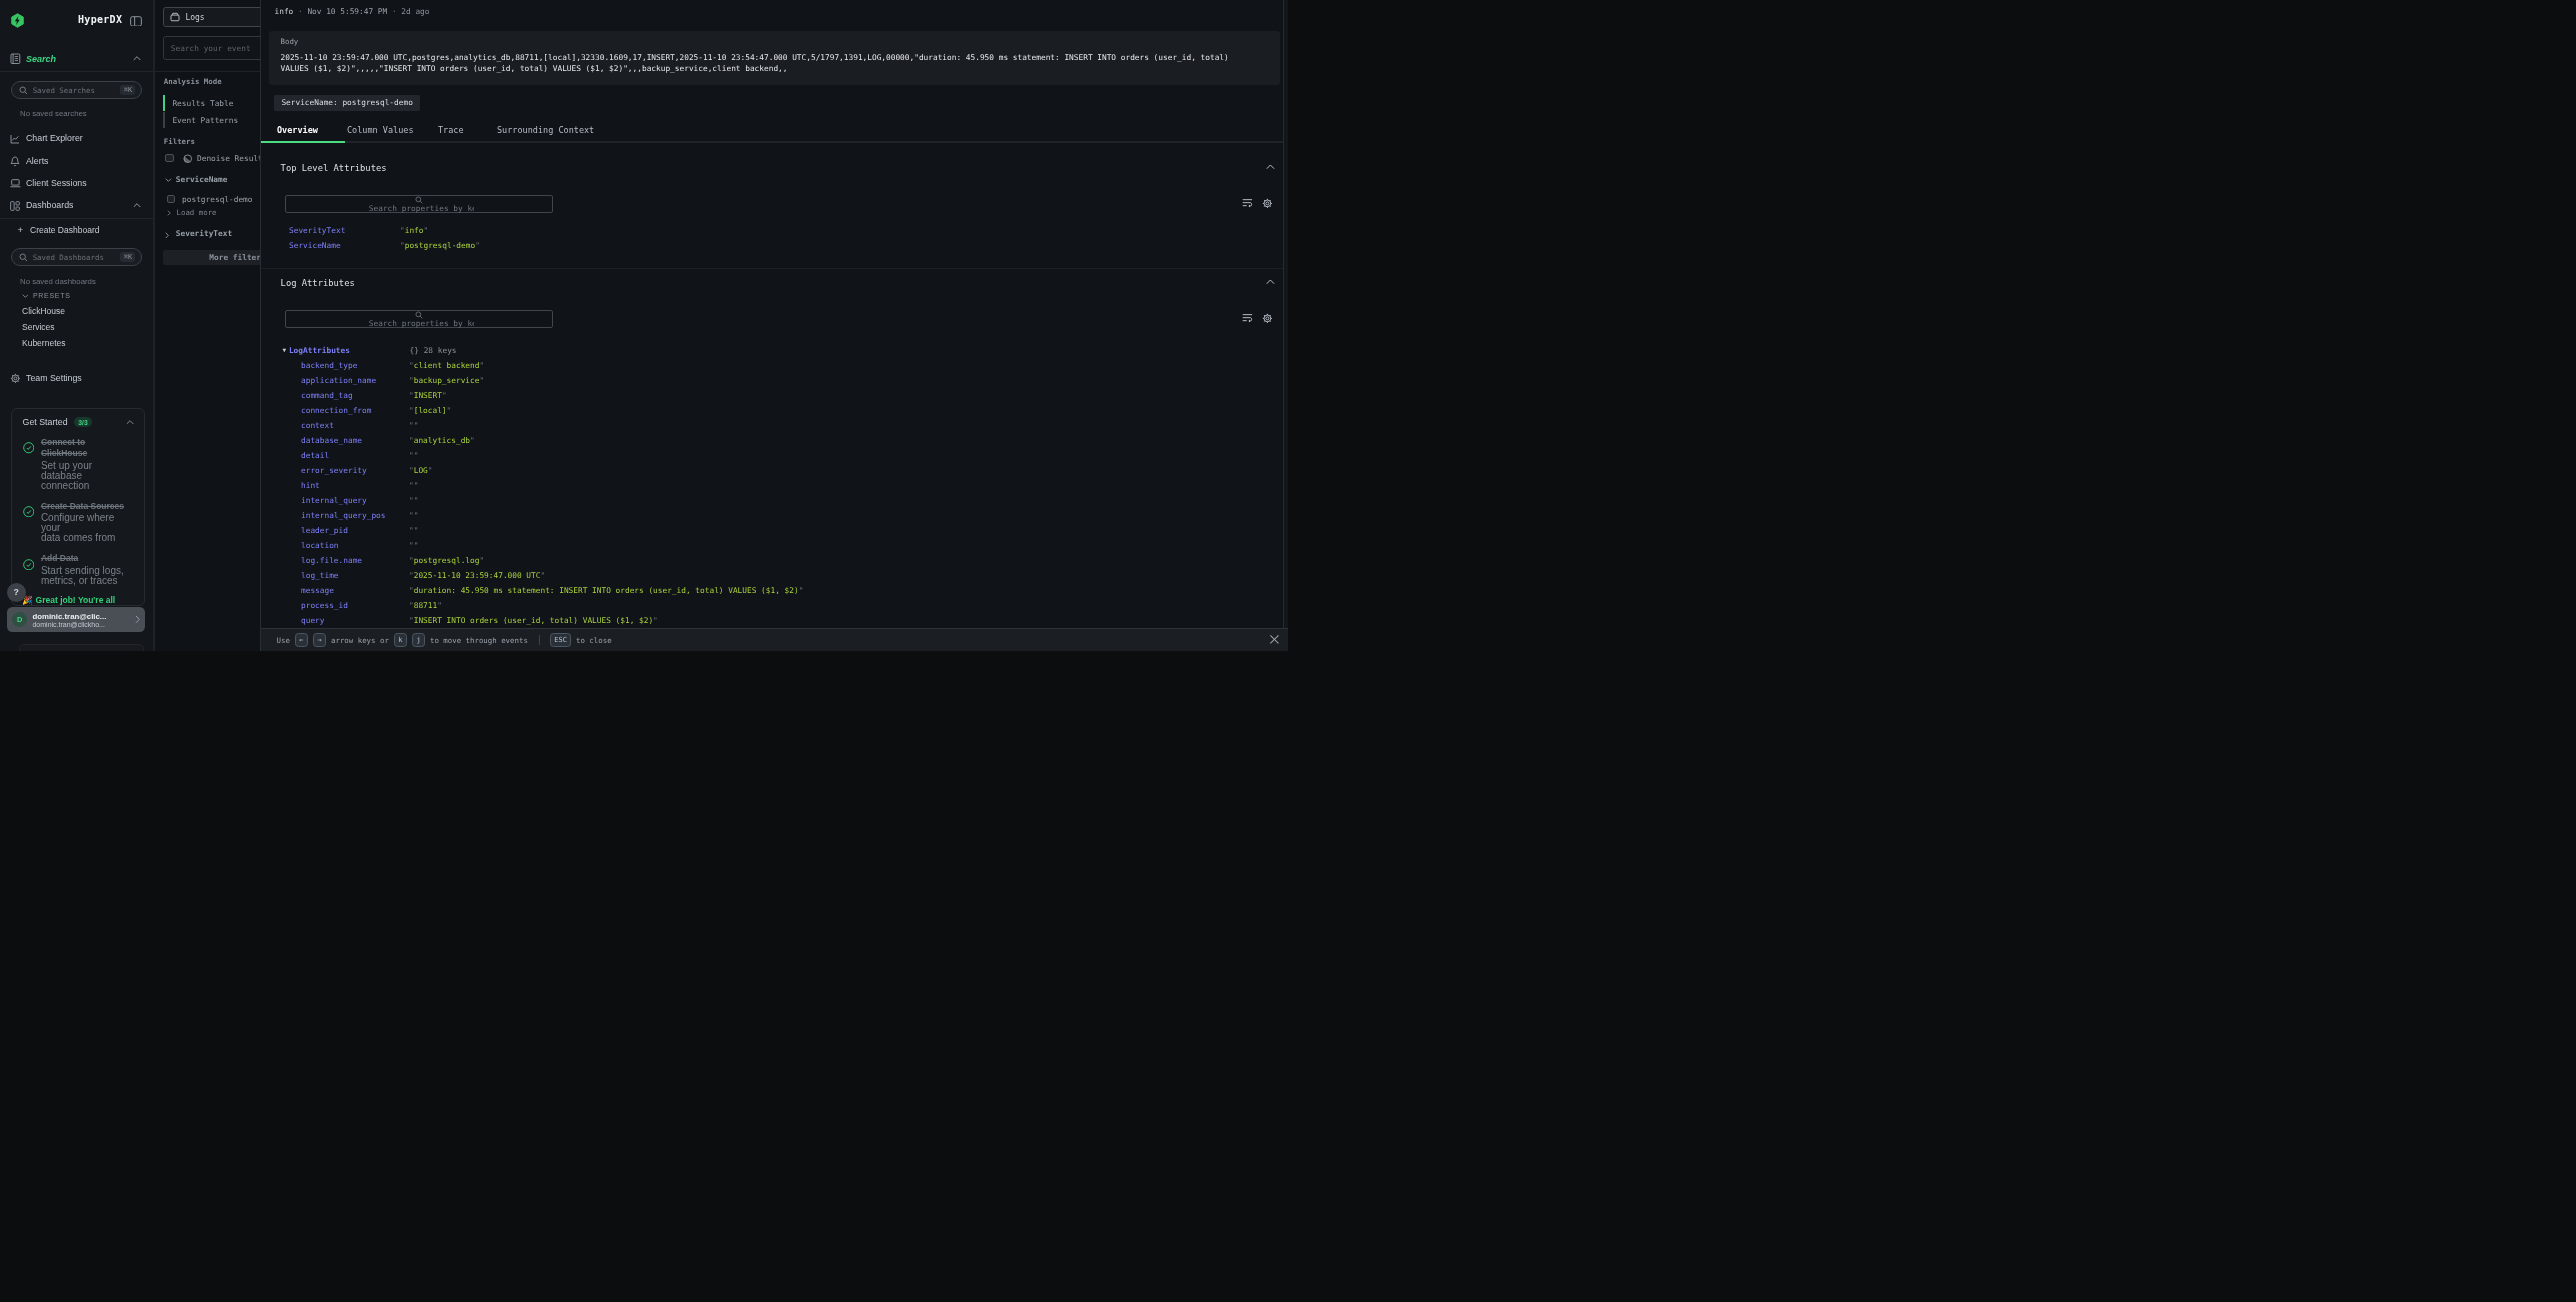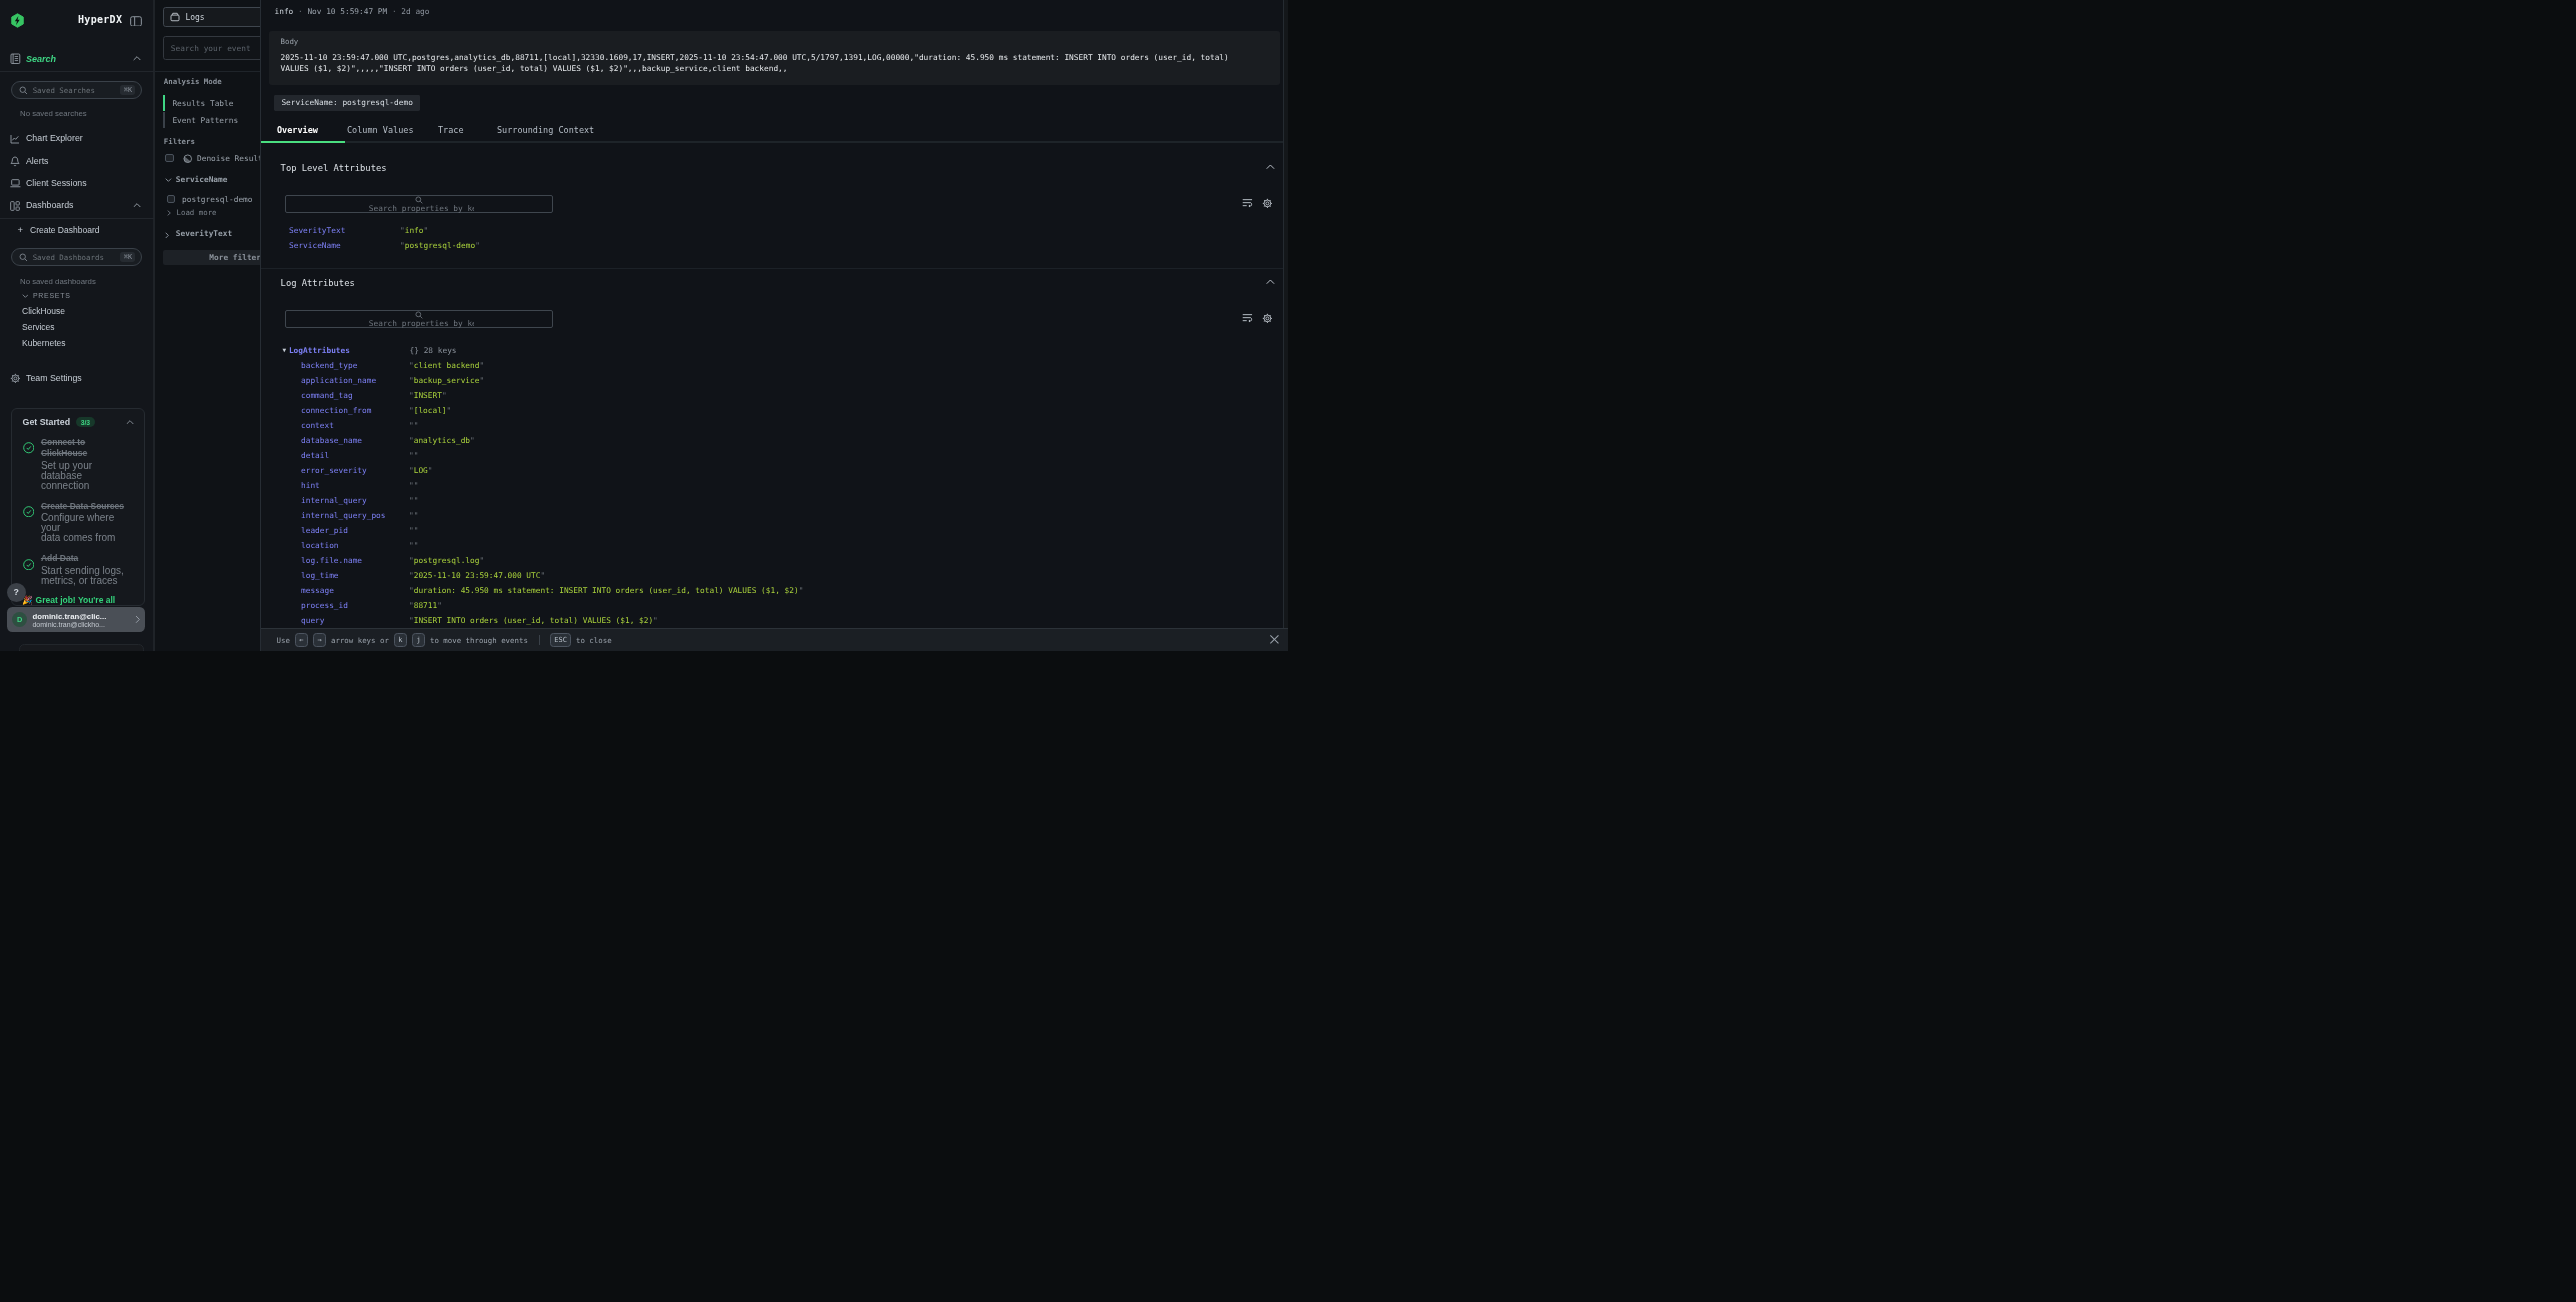--- a/index.html
+++ b/index.html
@@ -19,21 +19,21 @@
           border-radius:9.5px; background:#191d22; display:flex; align-items:center; padding:0 5.4px 0 7.4px; }
   .pill .ph { font-family:"DejaVu Sans Mono", monospace; font-size:7.4px; color:#6b7278; margin-left:4.7px; flex:1;
               white-space:nowrap; overflow:hidden; }
   .kbd-badge { font-family:"DejaVu Sans Mono", monospace; font-size:6.8px; color:#8a919a; background:#262b31;
                border-radius:2.7px; padding:1.4px 3.4px; }
   .empty-text { font-size:7.8px; color:#717880; }
   .preset-item { font-size:8.5px; color:#c6cdd5; position:absolute; left:22px; cursor:pointer; }
   .gs-card { position:absolute; left:10.8px; top:408px; width:134px; height:198px; background:#15181d;
              border:0.7px solid #262b31; border-radius:6px; padding:8px 9.5px 6.8px 10.8px; overflow:hidden; }
   .gs-head { display:flex; align-items:center; }
-  .gs-title { font-size:8.8px; font-weight:bold; color:#c9d0d8; }
+  .gs-title { font-size:8.8px; font-weight:normal; color:#c9d0d8; }
   .gs-badge { margin-left:6px; background:#17382a; color:#3fd584; font-size:6.8px; font-weight:bold;
               border-radius:5.4px; padding:1.4px 4.7px; }
   .gs-item { display:flex; margin-top:10px; }
   .gs-icon { flex:0 0 10.8px; margin-right:6.8px; margin-top:5.4px; }
   .gs-item-title { font-size:8.5px; font-weight:bold; color:#6f767e; text-decoration:line-through; white-space:pre-line; line-height:10.8px; }
   .gs-item-desc { font-size:10px; color:#7b828a; white-space:pre-line; line-height:10px; margin-top:2px; }
   .gs-congrats { margin-top:8.8px; font-size:8.5px; font-weight:bold; color:#34d27b; white-space:nowrap; }
   .help-bubble { position:absolute; left:6.8px; top:583px; width:19px; height:19px; border-radius:50%;
                  background:#3c4148; color:#d7dde3; font-weight:bold; font-size:8.8px; text-align:center;
                  line-height:19px; z-index:6; }

